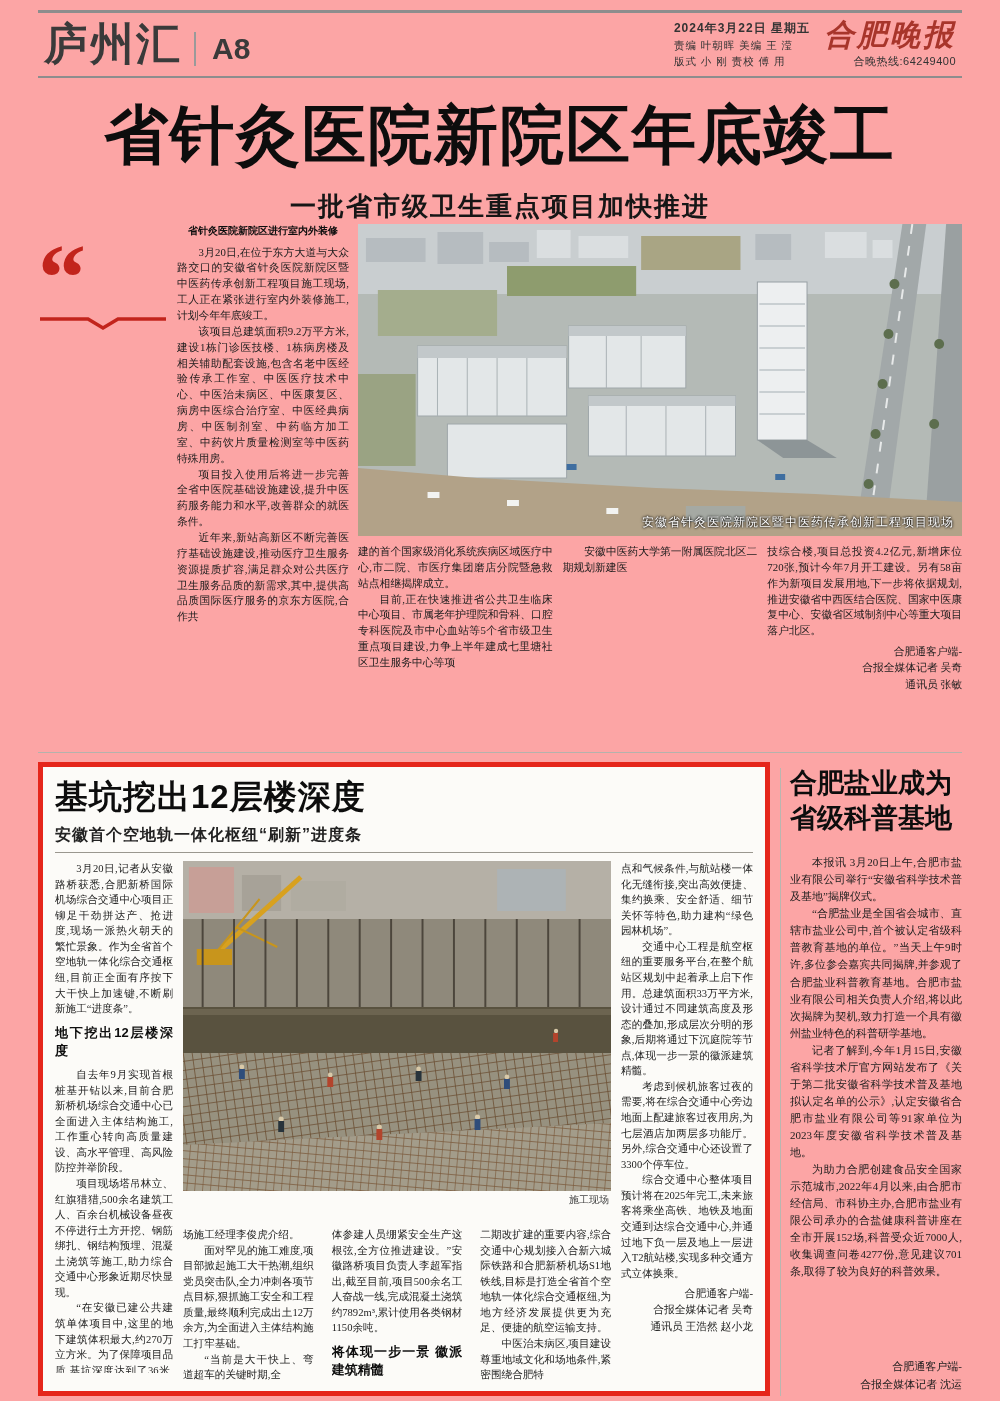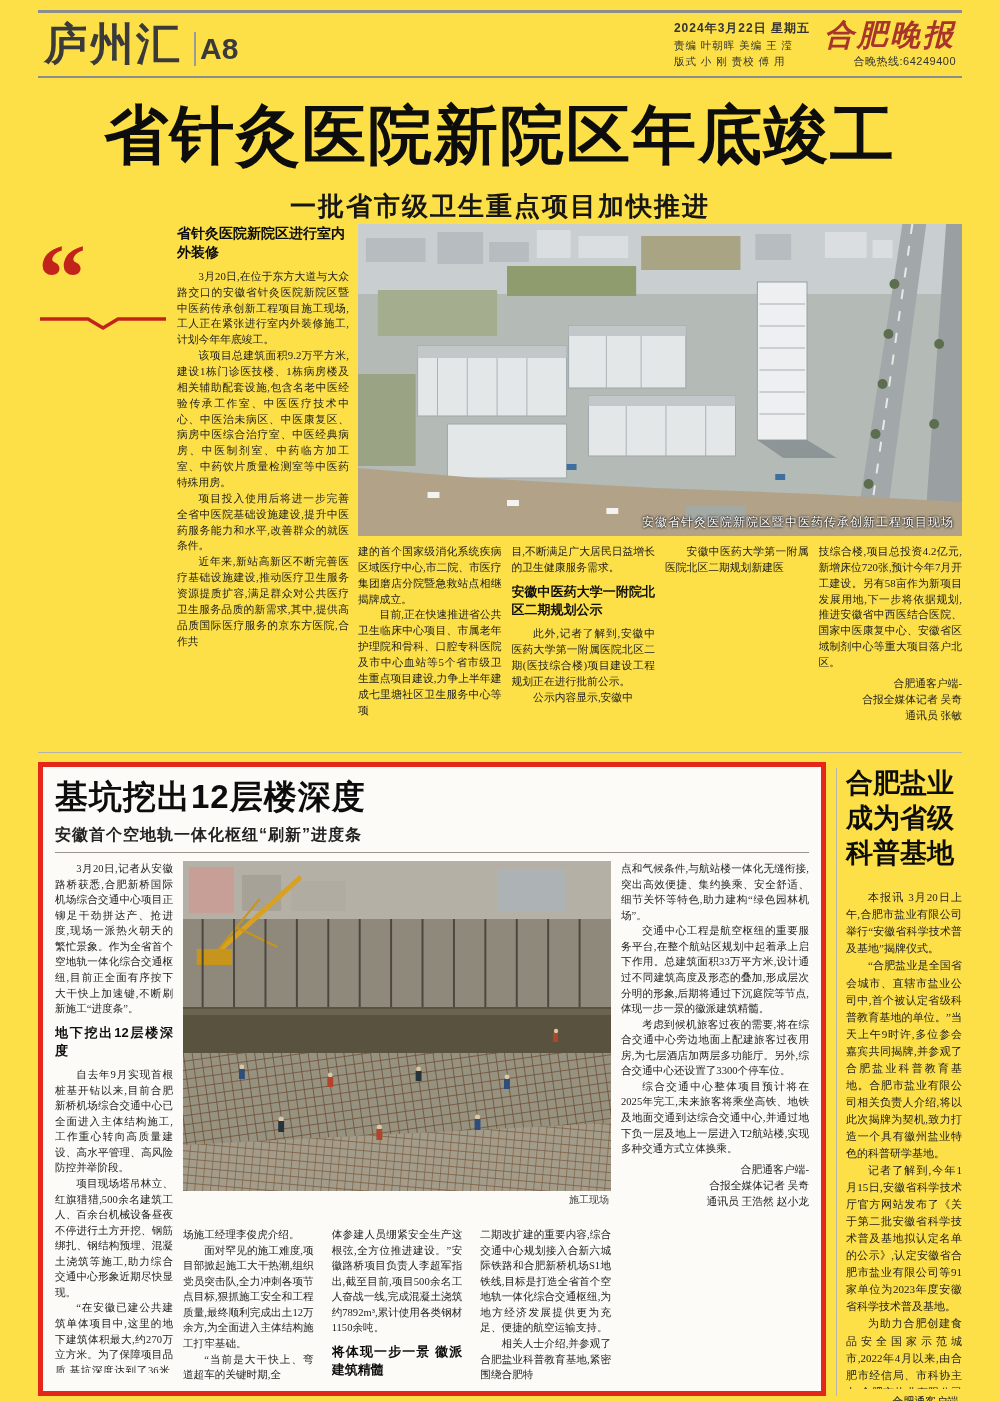--- a/index.html
+++ b/index.html
@@ -1,30 +1,30 @@
 <!DOCTYPE html>
 <html><head>
 <meta charset="utf-8">
 <style>
   :root{
     --sans:"Liberation Sans", sans-serif;
     --serif:"Liberation Serif", serif;
   }
   html,body{margin:0;padding:0;background:#e9e7e2;}
-  .page{position:relative;width:1000px;height:1401px;background:#fde047;margin:0 auto;
+  .page{position:relative;width:1000px;height:1401px;background:#fca5a5;margin:0 auto;
         font-family:var(--serif);color:#1c1c1c;overflow:hidden;}
 
   
   .masthead{position:absolute;left:38px;top:10px;width:924px;height:68px;
     border-top:3px solid #8d8d8d;border-bottom:2px solid #8d8d8d;
     display:flex;align-items:center;justify-content:space-between;padding:0 6px;box-sizing:border-box;}
   .mh-left{display:flex;align-items:baseline;}
   .section-label{font-family:var(--sans);font-weight:bold;font-size:44px;color:#3a3a3a;letter-spacing:2px;}
   .page-no{font-family:var(--sans);font-weight:bold;font-size:30px;color:#3a3a3a;
-    border-left:2px solid #9a9a9a;margin-left:12px;padding-left:4px;}
+    border-left:2px solid #9a9a9a;margin-left:12px;padding-left:16px;}
   .mh-right{display:flex;align-items:center;gap:14px;}
   .mh-info{text-align:left;font-family:var(--sans);color:#333;}
   .mh-date{font-size:12px;font-weight:bold;letter-spacing:1px;}
   .mh-credit{font-size:10.5px;margin-top:2px;letter-spacing:1px;}
   .mh-brandbox{text-align:center;}
   .brand{font-family:var(--serif);font-style:italic;font-weight:bold;font-size:30px;
     color:#a8352b;letter-spacing:3px;line-height:1;}
   .hotline{font-family:var(--sans);font-size:11px;color:#333;margin-top:4px;letter-spacing:.5px;text-align:right;}
 
   
@@ -34,41 +34,41 @@
 
   
   .top-article{position:absolute;left:38px;top:224px;width:924px;height:520px;display:flex;gap:9px;}
   .quote-col{width:130px;flex:none;}
   .qmark{font-family:var(--serif);font-weight:bold;font-size:96px;line-height:.55;color:#c2241c;
     padding-top:28px;letter-spacing:-6px;}
   .qtext{margin-top:26px;font-size:14.5px;line-height:1.88;text-align:justify;color:#222;}
   .qbrace{margin-top:10px;display:block;}
   .ncol{font-size:10.8px;line-height:1.47;text-align:justify;overflow:hidden;}
   .col1{width:172px;flex:none;height:520px;}
-  .colhead{font-family:Liberation Sans, sans-serif;font-weight:bold;font-size:14px;line-height:1.35;
-    text-align:left;text-indent:0;margin:0 0 7px;color:#0e0e0e;}
+  .colhead{font-family:Liberation Serif, serif;font-weight:bold;font-size:10px;line-height:1.35;
+    text-align:center;text-indent:0;margin:0 0 7px;color:#0e0e0e;}
   .ncol p{margin:0;text-indent:2em;text-align:justify;}
   .ncol p.cont{text-indent:0;}
   .inhead{font-family:var(--sans);font-weight:bold;font-size:13px;line-height:1.4;margin:7px 0;text-indent:0;color:#0e0e0e;}
   .right-block{flex:1;display:flex;flex-direction:column;}
   .photo1{position:relative;width:100%;height:312px;flex:none;background:#b4bab6;overflow:hidden;}
   .photo1 svg{display:block;width:100%;height:100%;}
   .photo-cap{position:absolute;right:8px;bottom:5px;color:#fff;font-family:var(--sans);
     font-size:12px;letter-spacing:1px;text-shadow:0 0 3px #000,0 0 2px #000;}
   .cols4{display:flex;gap:10px;margin-top:8px;height:196px;}
   .cols4 .ncol{flex:1;height:196px;}
   .bylines{margin-top:4px;text-align:right;font-size:10.8px;line-height:1.5;}
   .bylines span{display:block;}
 
   
   .section-rule{position:absolute;left:38px;top:752px;width:924px;border-top:1px solid #b5b2ac;}
 
   
   .bottom-row{position:absolute;left:38px;top:762px;width:924px;height:634px;display:flex;}
-  .redbox{width:788px;flex:none;border:5px solid #e5261b;box-sizing:border-box;
+  .redbox{width:732px;flex:none;border:5px solid #e5261b;box-sizing:border-box;
     padding:8px 12px 10px;background:#fcfbf8;}
   .bhead{font-family:var(--sans);font-weight:900;font-size:33px;letter-spacing:1px;color:#0d0d0d;margin:0;}
   .bsub{font-family:var(--sans);font-weight:600;font-size:16px;color:#222;margin:5px 0 6px;letter-spacing:1px;}
   .bhr{border-bottom:1px solid #9a978f;margin-bottom:8px;}
   .bbody{display:flex;gap:10px;height:512px;}
   .bcol1{width:118px;flex:none;height:512px;font-size:10.6px;}
   .bmid{width:428px;flex:none;display:flex;flex-direction:column;}
   .photo2{position:relative;width:100%;height:330px;flex:none;background:#8f897b;overflow:hidden;}
   .photo2 svg{display:block;width:100%;height:100%;}
   .cap2{text-align:right;font-family:var(--sans);font-size:10px;color:#444;margin:2px 2px 20px 0;}
@@ -208,26 +208,20 @@
               <rect x="210" y="240" width="10" height="6"></rect>
           </g>
         </svg>
         <span class="photo-cap">安徽省针灸医院新院区暨中医药传承创新工程项目现场</span>
       </div>
 
       <div class="cols4">
         <div class="ncol">
           <p class="cont">建的首个国家级消化系统疾病区域医疗中心,市二院、市医疗集团磨店分院暨急救站点相继揭牌成立。</p>
           <p>目前,正在快速推进省公共卫生临床中心项目、市属老年护理院和骨科、口腔专科医院及市中心血站等5个省市级卫生重点项目建设,力争上半年建成七里塘社区卫生服务中心等项</p>
-        </div>
-        <div class="ncol">
-          <p class="cont">目,不断满足广大居民日益增长的卫生健康服务需求。</p>
-          <div class="inhead">安徽中医药大学一附院北区二期规划公示</div>
-          <p>此外,记者了解到,安徽中医药大学第一附属医院北区二期(医技综合楼)项目建设工程规划正在进行批前公示。</p>
-          <p>公示内容显示,安徽中</p>
         </div>
         <div class="ncol">
           <p>安徽中医药大学第一附属医院北区二期规划新建医</p>
         </div>
         <div class="ncol">
           <p class="cont">技综合楼,项目总投资4.2亿元,新增床位720张,预计今年7月开工建设。另有58亩作为新项目发展用地,下一步将依据规划,推进安徽省中西医结合医院、国家中医康复中心、安徽省区域制剂中心等重大项目落户北区。</p>
           <div class="bylines">
             <span>合肥通客户端-</span>
             <span>合报全媒体记者 吴奇</span>
             <span>通讯员 张敏</span>
@@ -323,21 +317,21 @@
               <p>面对罕见的施工难度,项目部掀起施工大干热潮,组织党员突击队,全力冲刺各项节点目标,狠抓施工安全和工程质量,最终顺利完成出土12万余方,为全面进入主体结构施工打牢基础。</p>
               <p>“当前是大干快上、弯道超车的关键时期,全</p>
             </div>
             <div class="ncol">
               <p class="cont">体参建人员绷紧安全生产这根弦,全方位推进建设。”安徽路桥项目负责人李超军指出,截至目前,项目500余名工人奋战一线,完成混凝土浇筑约7892m³,累计使用各类钢材1150余吨。</p>
               <div class="inhead">将体现一步一景 徽派建筑精髓</div>
               <p>作为合肥新桥机场</p>
             </div>
             <div class="ncol">
               <p class="cont">二期改扩建的重要内容,综合交通中心规划接入合新六城际铁路和合肥新桥机场S1地铁线,目标是打造全省首个空地轨一体化综合交通枢纽,为地方经济发展提供更为充足、便捷的航空运输支持。</p>
-              <p>相关人士介绍,并参观了合肥盐业科普教育基地,紧密围绕合肥特</p>
+              <p>中医治未病区,项目建设尊重地域文化和场地条件,紧密围绕合肥特</p>
             </div>
           </div>
         </div>
 
         <div class="ncol bcol5">
           <p class="cont">点和气候条件,与航站楼一体化无缝衔接,突出高效便捷、集约换乘、安全舒适、细节关怀等特色,助力建构“绿色园林机场”。</p>
           <p>交通中心工程是航空枢纽的重要服务平台,在整个航站区规划中起着承上启下作用。总建筑面积33万平方米,设计通过不同建筑高度及形态的叠加,形成层次分明的形象,后期将通过下沉庭院等节点,体现一步一景的徽派建筑精髓。</p>
           <p>考虑到候机旅客过夜的需要,将在综合交通中心旁边地面上配建旅客过夜用房,为七层酒店加两层多功能厅。另外,综合交通中心还设置了3300个停车位。</p>
           <p>综合交通中心整体项目预计将在2025年完工,未来旅客将乘坐高铁、地铁及地面交通到达综合交通中心,并通过地下负一层及地上一层进入T2航站楼,实现多种交通方式立体换乘。</p>
           <div class="bylines">

